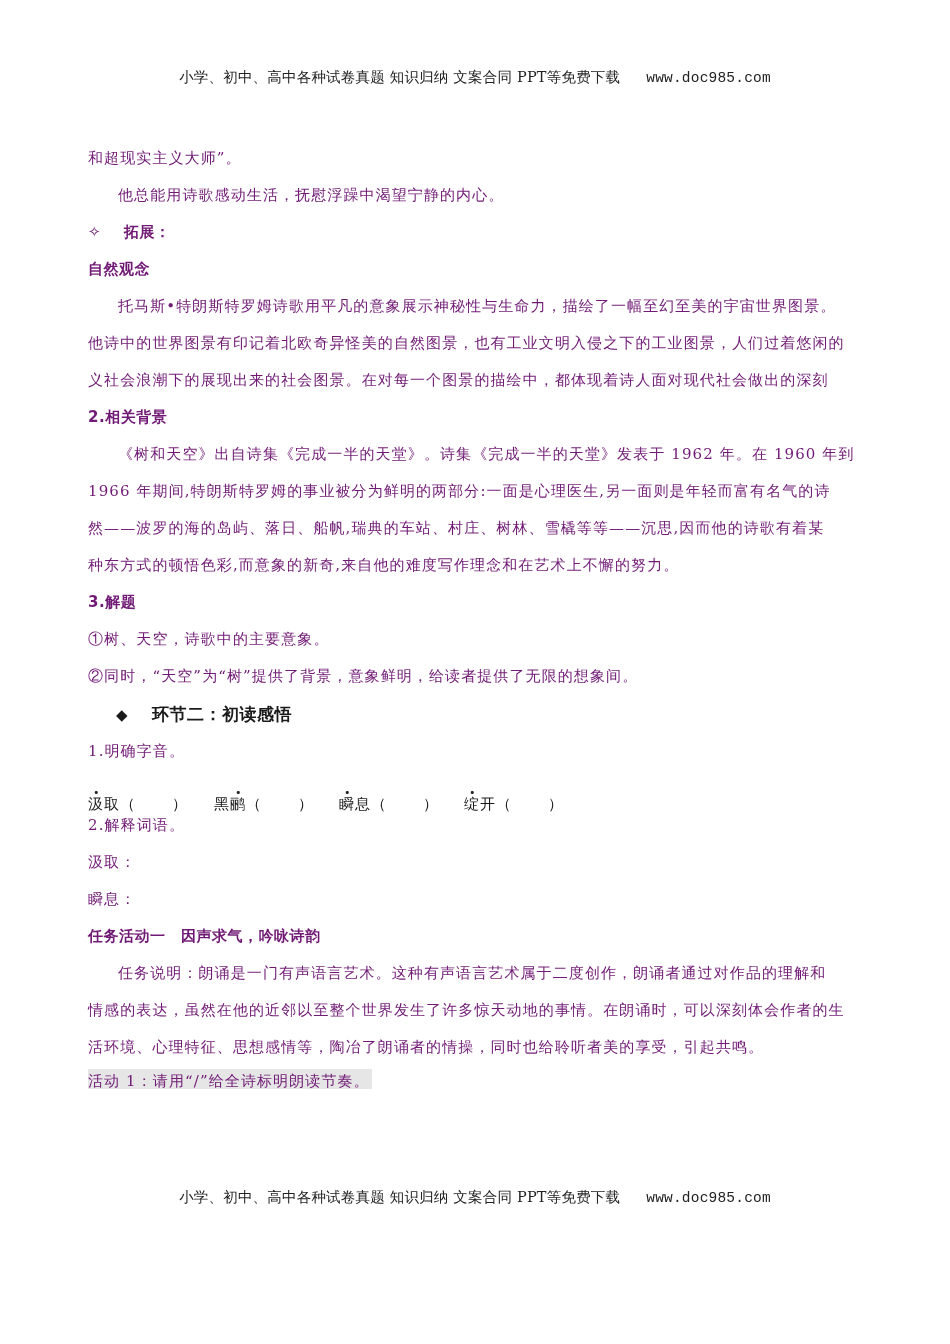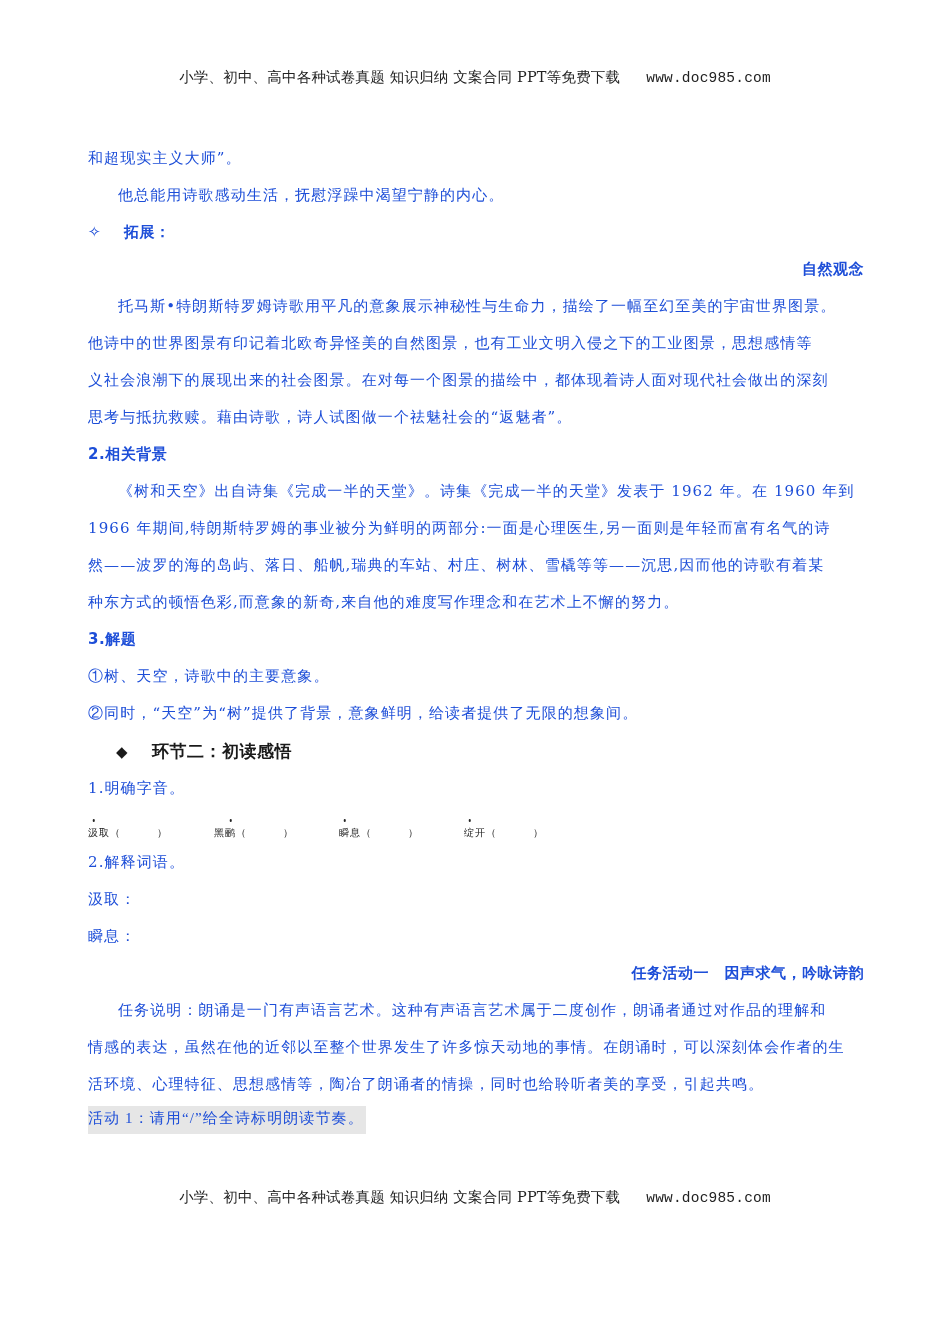--- a/index.html
+++ b/index.html
@@ -17,34 +17,34 @@
     .page-footer { top: 1188px; }
     .page-header .site, .page-footer .site {
       font-family: "Liberation Mono", "DejaVu Sans Mono", monospace;
       margin-left: 26px; font-size: 14.5px;
     }
     .body {
       position: absolute; left: 88px; top: 140px; width: 776px;
     }
     .line {
       height: 37px; line-height: 37px; font-size: 15px; white-space: nowrap;
-      letter-spacing: 1.1px; color: #1d4ed8;
+      letter-spacing: 1.1px; color: #701a75;
     }
     .indent { padding-left: 30px; }
     .justify-line {
       display: flex; justify-content: space-between;
     }
     .bold { font-weight: bold; font-family: "DejaVu Sans", sans-serif; letter-spacing: 0.5px; }
-    .center { text-align: right; }
+    .center { text-align: left; }
     .ext-heading { display: flex; align-items: center; }
     .ext-heading .glyph { width: 36px; font-size: 15px; }
     .section-heading { padding-left: 28px; font-size: 17px; height: 38px; line-height: 38px; }
     .section-heading .glyph { display: inline-block; width: 36px; font-size: 15px; }
     .pron-row { position: relative; height: 37px; }
-    .pron-item { position: absolute; top: 7px; height: 37px; line-height: 37px; font-size: 10px; letter-spacing: 1px; font-family: Liberation Serif, serif; }
+    .pron-item { position: absolute; top: 16px; height: 37px; line-height: 37px; font-size: 15px; letter-spacing: 1px; font-family: Liberation Serif, serif; }
     .dotted { position: relative; display: inline-block; }
     .dotted::before {
       content: ""; position: absolute; top: 5px; left: 50%;
       width: 2.5px; height: 2.5px; background: #222; border-radius: 50%;
       transform: translateX(-50%);
     }
     .paren-gap { display: inline-block; width: 36px; }
     .highlight {
       display: inline-block; background: #e6e6e6; line-height: 24px; padding-right: 2px;
     }
@@ -60,23 +60,22 @@
 <div class="body">
   <div class="line">和超现实主义大师”。</div>
   <div class="line indent">他总能用诗歌感动生活，抚慰浮躁中渴望宁静的内心。</div>
 
   <div class="line ext-heading bold">
     <span class="glyph">✧</span>
     <span>拓展：</span>
   </div>
   <div class="line center bold">自然观念</div>
   <div class="line indent justify-line">托马斯•特朗斯特罗姆诗歌用平凡的意象展示神秘性与生命力，描绘了一幅至幻至美的宇宙世界图景。</div>
-  <div class="line">他诗中的世界图景有印记着北欧奇异怪美的自然图景，也有工业文明入侵之下的工业图景，思想感情等</div>
+  <div class="line">他诗中的世界图景有印记着北欧奇异怪美的自然图景，也有工业文明入侵之下的工业图景，人们过着悠闲的</div>
   <div class="line">义社会浪潮下的展现出来的社会图景。在对每一个图景的描绘中，都体现着诗人面对现代社会做出的深刻</div>
-  <div class="line">思考与抵抗救赎。藉由诗歌，诗人试图做一个祛魅社会的“返魅者”。</div>
 
   <div class="line bold">2.相关背景</div>
   <div class="line indent">《树和天空》出自诗集《完成一半的天堂》。诗集《完成一半的天堂》发表于 1962 年。在 1960 年到</div>
   <div class="line">1966 年期间,特朗斯特罗姆的事业被分为鲜明的两部分:一面是心理医生,另一面则是年轻而富有名气的诗</div>
   <div class="line">然——波罗的海的岛屿、落日、船帆,瑞典的车站、村庄、树林、雪橇等等——沉思,因而他的诗歌有着某</div>
   <div class="line">种东方式的顿悟色彩,而意象的新奇,来自他的难度写作理念和在艺术上不懈的努力。</div>
 
   <div class="line bold">3.解题</div>
   <div class="line">①树、天空，诗歌中的主要意象。</div>
   <div class="line">②同时，“天空”为“树”提供了背景，意象鲜明，给读者提供了无限的想象间。</div>
@@ -103,19 +102,19 @@
 
   <div class="line">2.解释词语。</div>
   <div class="line">汲取：</div>
   <div class="line">瞬息：</div>
 
   <div class="line center bold">任务活动一　因声求气，吟咏诗韵</div>
   <div class="line indent">任务说明：朗诵是一门有声语言艺术。这种有声语言艺术属于二度创作，朗诵者通过对作品的理解和</div>
   <div class="line">情感的表达，虽然在他的近邻以至整个世界发生了许多惊天动地的事情。在朗诵时，可以深刻体会作者的生</div>
   <div class="line">活环境、心理特征、思想感情等，陶冶了朗诵者的情操，同时也给聆听者美的享受，引起共鸣。</div>
   <div class="activity-line">
-    <span class="highlight line" style="height:28px;line-height:24px;font-family:Liberation Serif, serif;">活动 1：请用“/”给全诗标明朗读节奏。</span>
+    <span class="highlight line" style="height:20px;line-height:24px;">活动 1：请用“/”给全诗标明朗读节奏。</span>
   </div>
 </div>
 
 <div class="page-footer">
   <span>小学、初中、高中各种试卷真题 知识归纳 文案合同 PPT等免费下载</span><span class="site">www.doc985.com</span>
 </div>
 
 </body></html>

